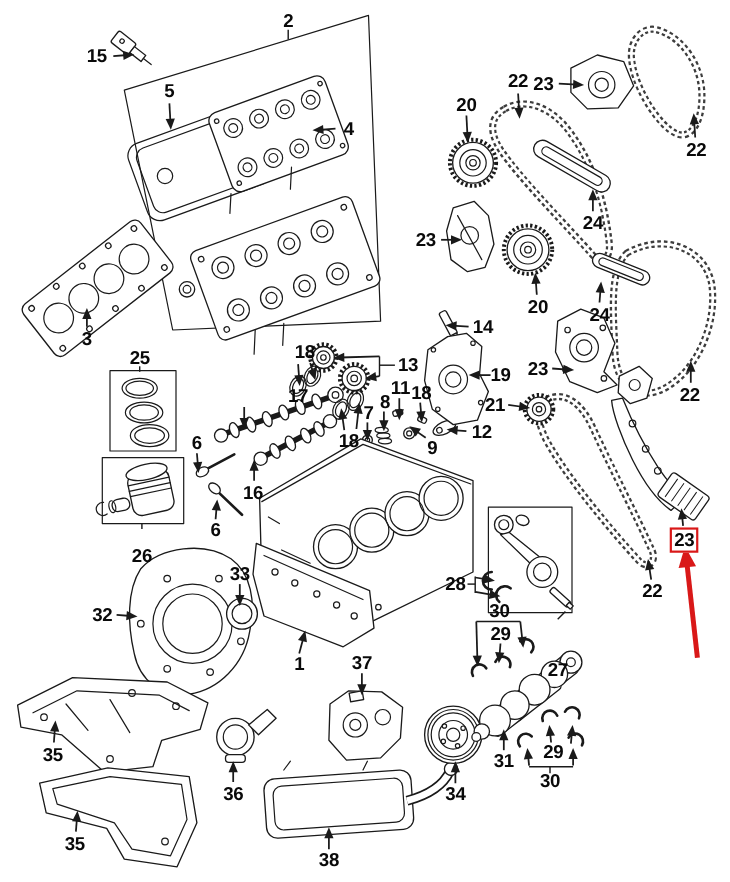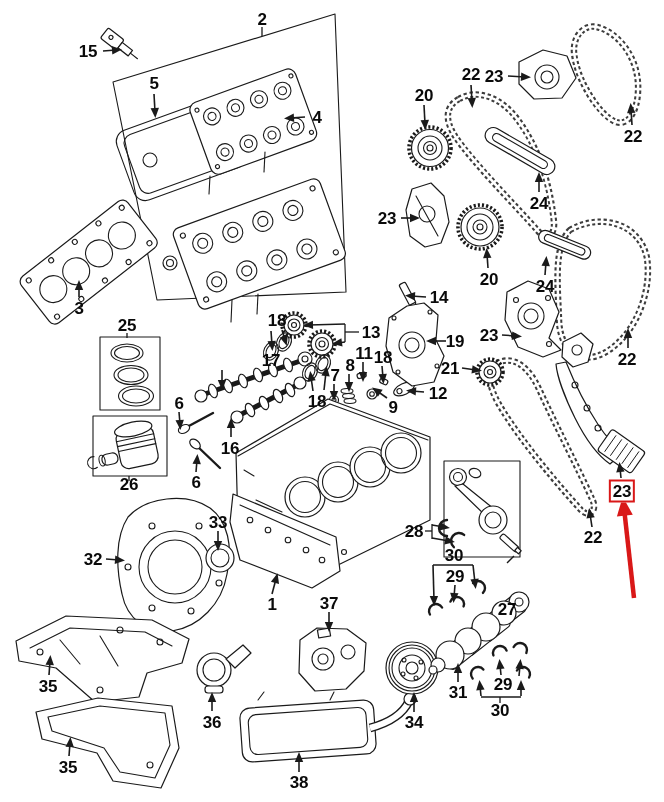--- a/index.html
+++ b/index.html
@@ -620,21 +620,21 @@
       <div class="callout" style="left: 335px; top: 375px;">7</div>
       <div class="callout" style="left: 350px; top: 365px;">8</div>
       <div class="callout" style="left: 393px; top: 407px;">9</div>
       <div class="callout" style="left: 383px; top: 357px;">18</div>
       <div class="callout" style="left: 364px; top: 353px;">11</div>
       <div class="callout" style="left: 438px; top: 393px;">12</div>
       <div class="callout" style="left: 450px; top: 368px;">21</div>
       <div class="callout" style="left: 489px; top: 335px;">23</div>
       <div class="callout" style="left: 79px; top: 308px;">3</div>
       <div class="callout" style="left: 127px; top: 325px;">25</div>
-      <div class="callout" style="left: 129px; top: 484px;">26</div>
+      <div class="callout" style="left: 129px; top: 505px;">26</div>
       <div class="callout" style="left: 179px; top: 403px;">6</div>
       <div class="callout" style="left: 196px; top: 482px;">6</div>
       <div class="callout" style="left: 93px; top: 559px;">32</div>
       <div class="callout" style="left: 218px; top: 522px;">33</div>
       <div class="callout" style="left: 272px; top: 604px;">1</div>
       <div class="callout" style="left: 414px; top: 531px; text-align: right;">28</div>
       <div class="callout" style="left: 454px; top: 555px;">30</div>
       <div class="callout" style="left: 455px; top: 576px;">29</div>
       <div class="callout" style="left: 507px; top: 572px; margin-top: 37px;">27</div>
       <div class="callout" style="left: 593px; top: 537px;">22</div>

